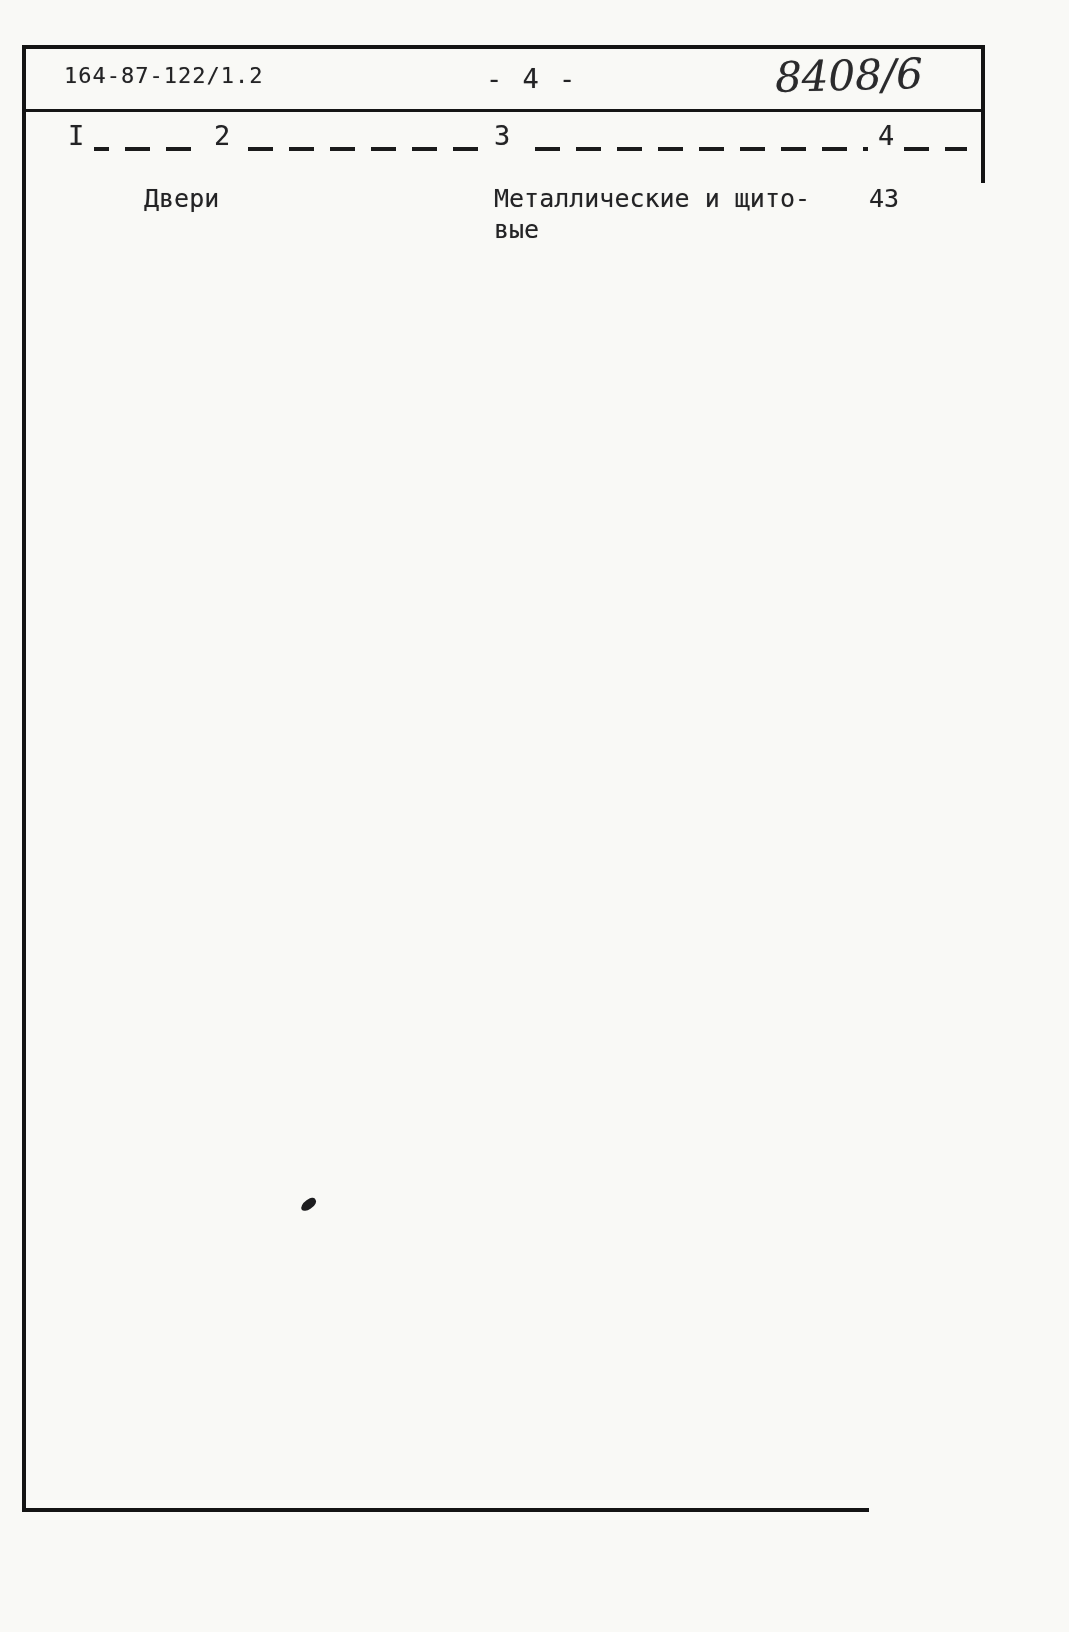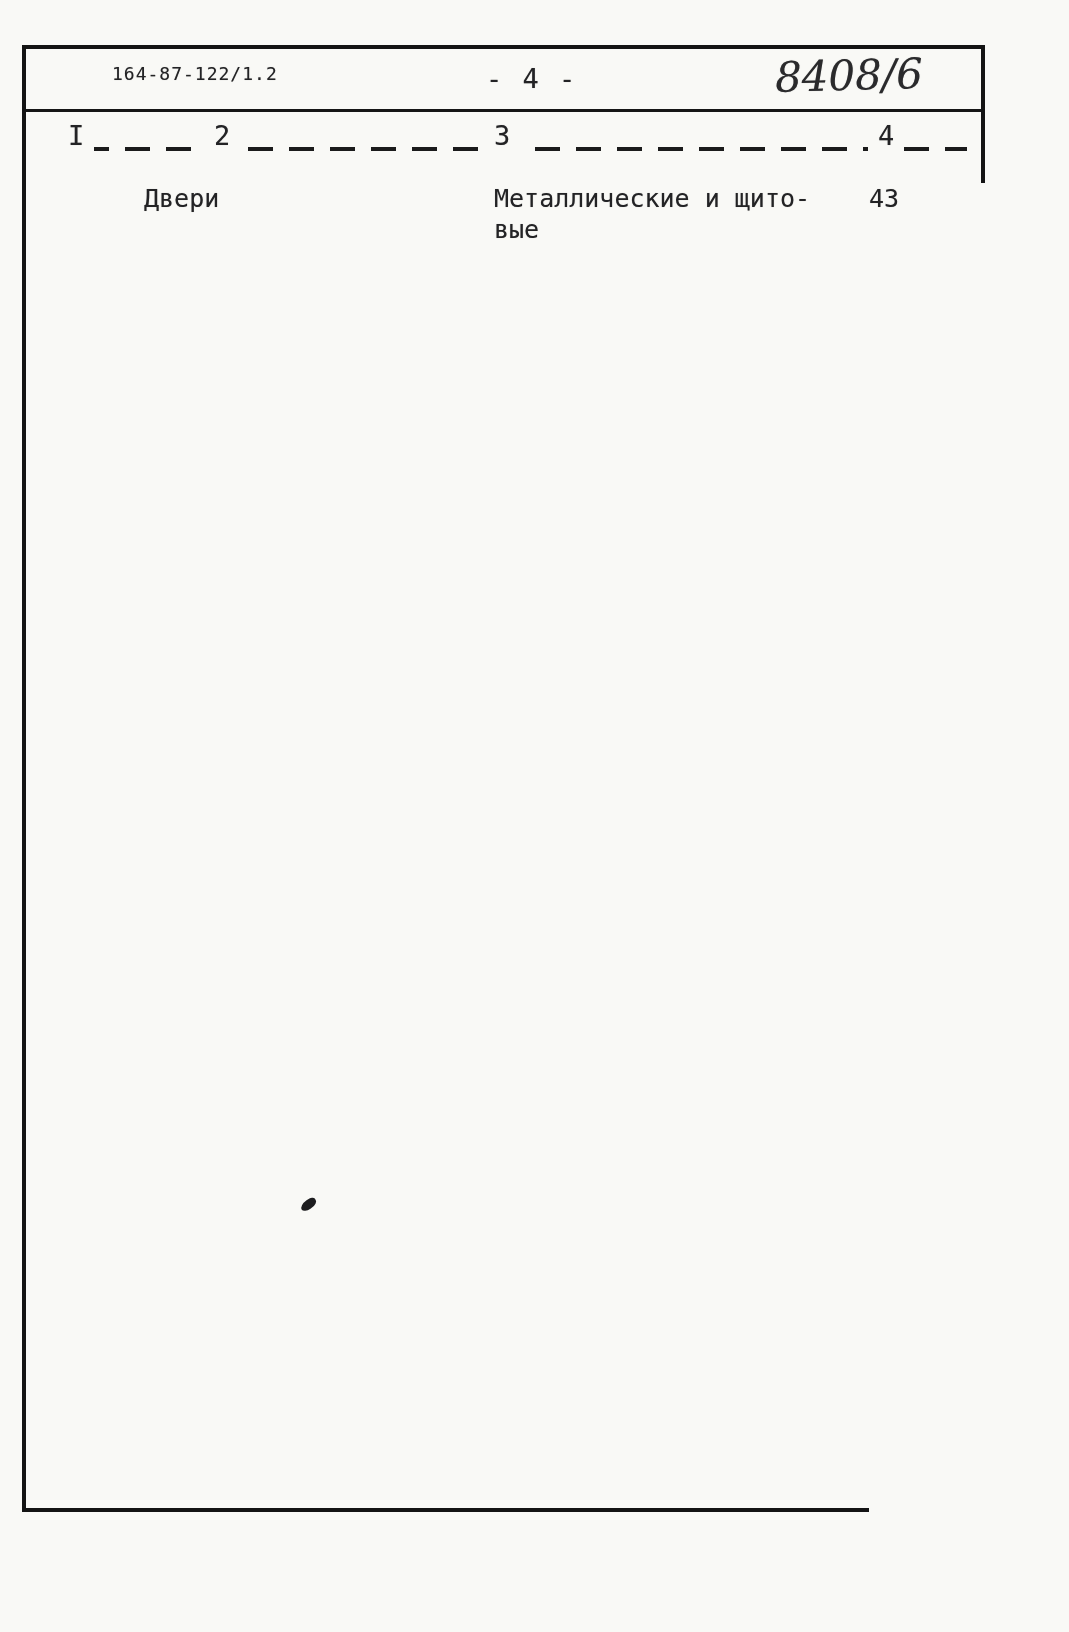--- a/index.html
+++ b/index.html
@@ -16,21 +16,21 @@
   }
   .frame {
     position: absolute;
     left: 22px; top: 45px;
     width: 963px; height: 1467px;
     border: 4px solid #141414;
   }
   .header { position: relative; height: 60px; }
   .doc-number {
     position: absolute; left: 38px; top: 14px;
-    font-size: 18px; letter-spacing: 1px; margin-left: 48px;
+    font-size: 22px; letter-spacing: 1px;
   }
   .page-number {
     position: absolute; left: 460px; top: 14px;
     font-size: 27px; letter-spacing: 2px;
   }
   .handwritten {
     position: absolute; right: 58px; top: 2px;
     font-family: "DejaVu Serif", serif;
     font-style: italic;
     font-size: 42px;

